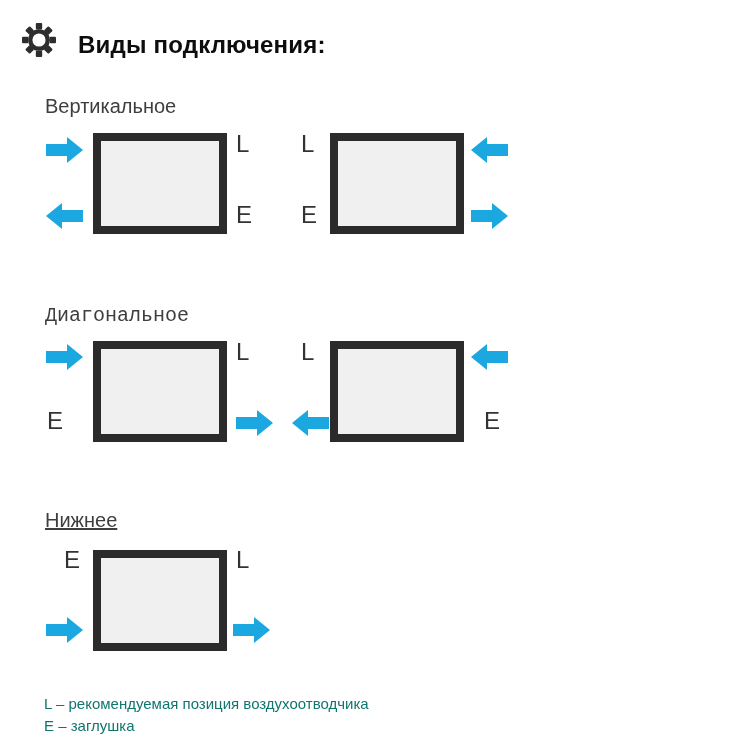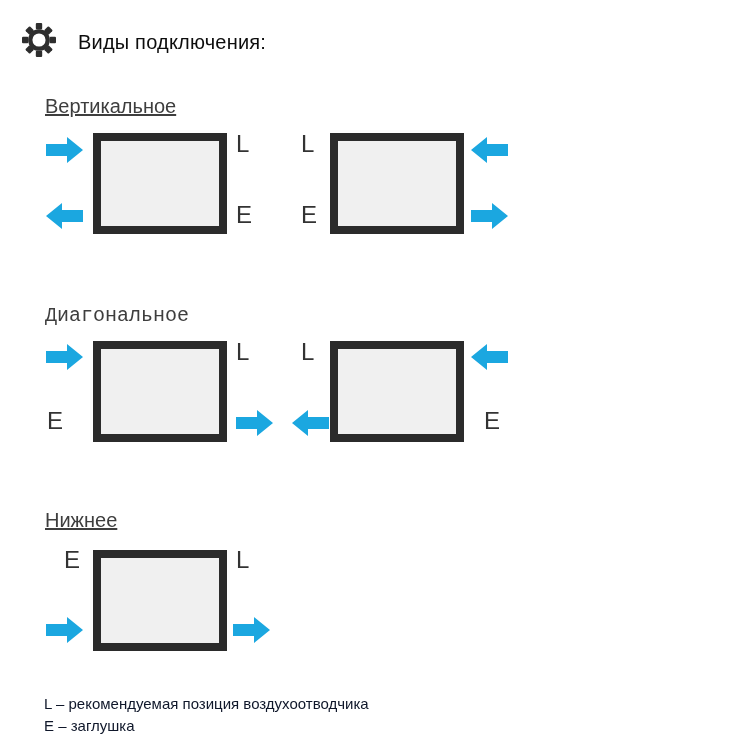--- a/index.html
+++ b/index.html
@@ -9,28 +9,28 @@
     font-family:"Liberation Sans", sans-serif;
     position:relative;
     overflow:hidden;
   }
   .abs { position:absolute; }
 
   
   #gear-icon { left:22px; top:23px; width:34px; height:34px; }
   #page-title {
     left:78px; top:31px;
-    font-size:20px; font-weight:normal; color:#0d0d0d;
+    font-size:24px; font-weight:bold; color:#0d0d0d;
     letter-spacing:0.2px;
     text-align:right;
   }
 
   
   .section-title { left:45px; font-size:20px; color:#3e3e3e; }
-  #s1-title { top:95px;text-decoration:underline; }
+  #s1-title { top:95px; }
   #s2-title { top:304px;font-family:Liberation Mono, monospace; }
   #s3-title { top:509px;text-decoration:underline; }
 
   
   .radiator {
     position:absolute;
     width:118px; height:85px;
     border:8px solid #2b2b2b;
     background:#f0f0f0;
   }
@@ -41,21 +41,21 @@
     font-size:24px; color:#333333;
     line-height:26px;
   }
 
   
   .arrow { position:absolute; width:37px; height:26px; display:block; }
 
   
   .legend-line {
     position:absolute; left:44px;
-    font-size:15px; color:#0f172a;
+    font-size:15px; color:#0f766e;
   }
   #legend-line1 { top:695px; }
   #legend-line2 { top:717px; }
 </style>
 </head>
 <body>
 
 <svg id="gear-icon" class="abs" viewBox="0 0 32 32" aria-hidden="true">
   <g fill="#2e2e2e">
     <g transform="translate(16,16)">

